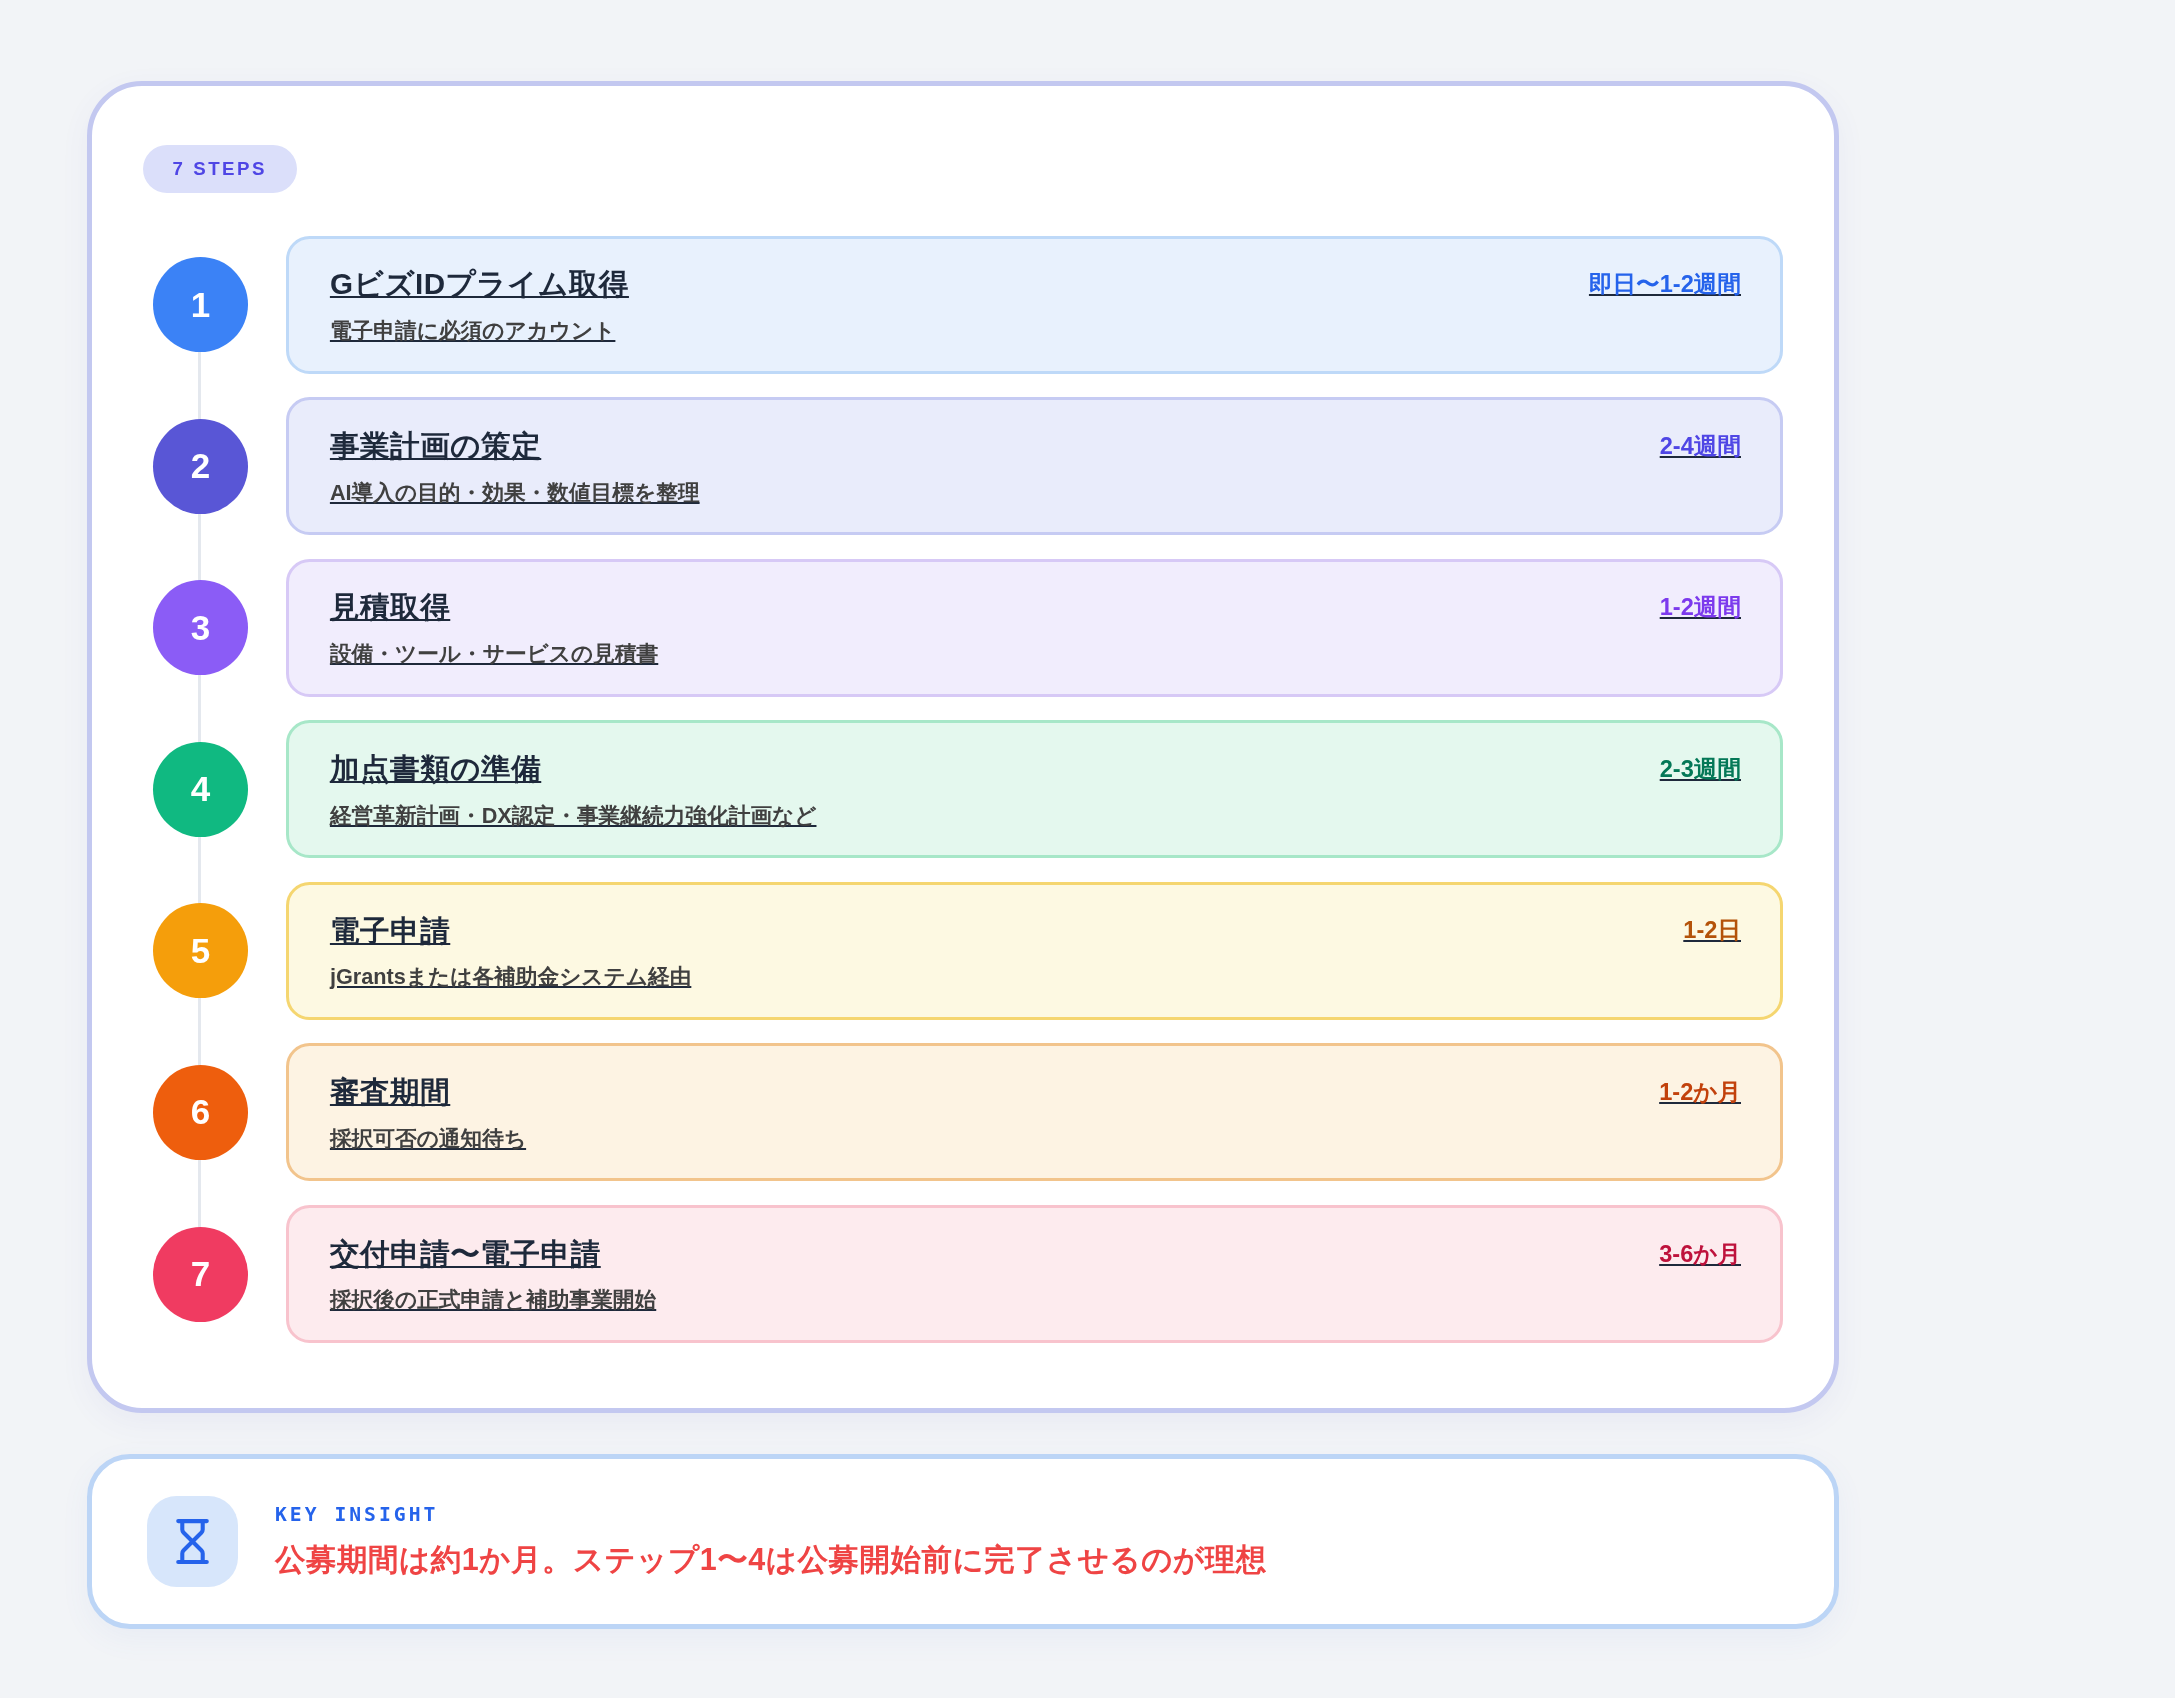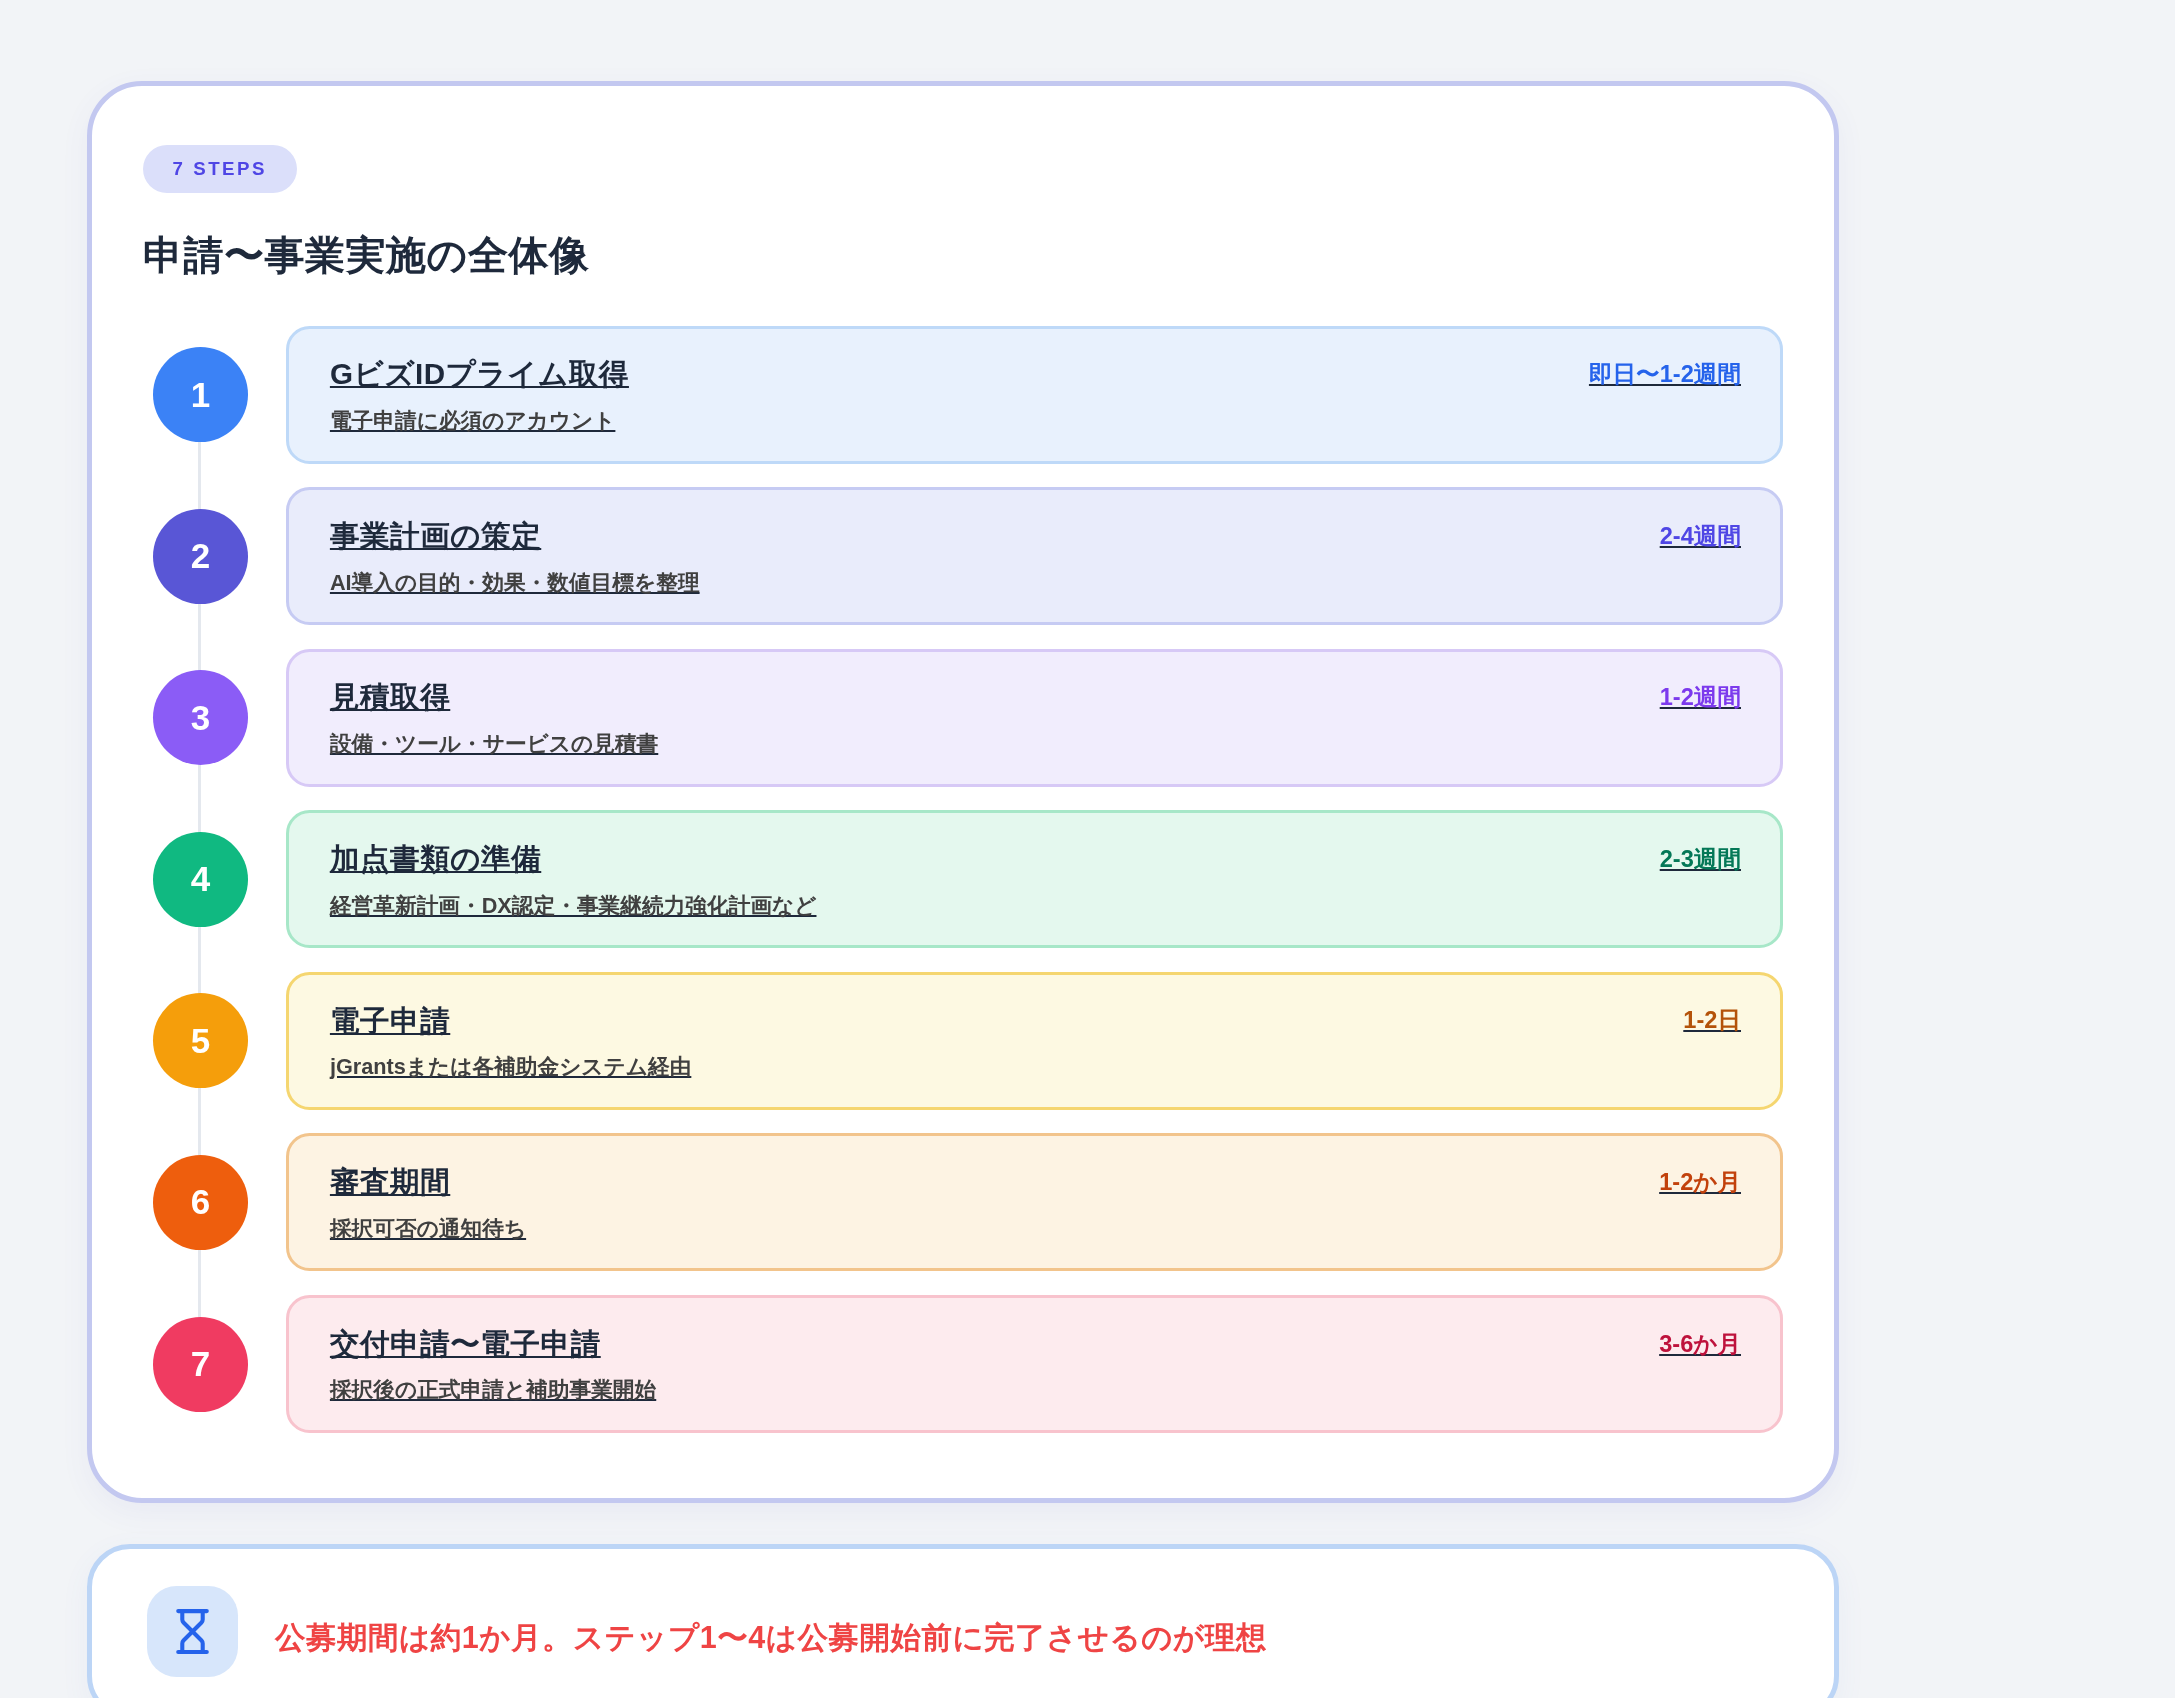--- a/index.html
+++ b/index.html
@@ -106,21 +106,20 @@
     letter-spacing: 0.5px;
   }
 </style>
 </head>
 <body>
 
 <div class="page">
 
   <section class="main-card">
     <div class="badge">7 STEPS</div>
-    <h1 class="title">申請〜事業実施の全体像</h1>
 
     <div class="steps" id="steps">
       <div class="timeline-line"></div>
 
   <div class="step-row" style="--num-bg: #3b82f6;">
     <div class="step-num">1</div>
     <div class="step-card" style="--card-bg: #e8f1fd; --card-border: #bed9f8;">
       <div class="step-main">
         <div class="step-title">GビズIDプライム取得</div>
         <div class="step-subtitle">電子申請に必須のアカウント</div>
@@ -200,18 +199,19 @@
   <section class="insight-card">
     <div class="insight-icon-tile">
       <svg viewBox="0 0 24 24" fill="none" stroke-width="2" stroke-linecap="round" stroke-linejoin="round">
         <path d="M5 22h14"></path>
         <path d="M5 2h14"></path>
         <path d="M17 22v-4.172a2 2 0 0 0-.586-1.414L12 12l-4.414 4.414A2 2 0 0 0 7 17.828V22"></path>
         <path d="M7 2v4.172a2 2 0 0 0 .586 1.414L12 12l4.414-4.414A2 2 0 0 0 17 6.172V2"></path>
       </svg>
     </div>
     <div class="insight-text">
+      <div class="insight-label">KEY INSIGHT</div>
       <div class="insight-statement">公募期間は約1か月。ステップ1〜4は公募開始前に完了させるのが理想</div>
     </div>
   </section>
 
 </div>
 
 
 </body></html>

